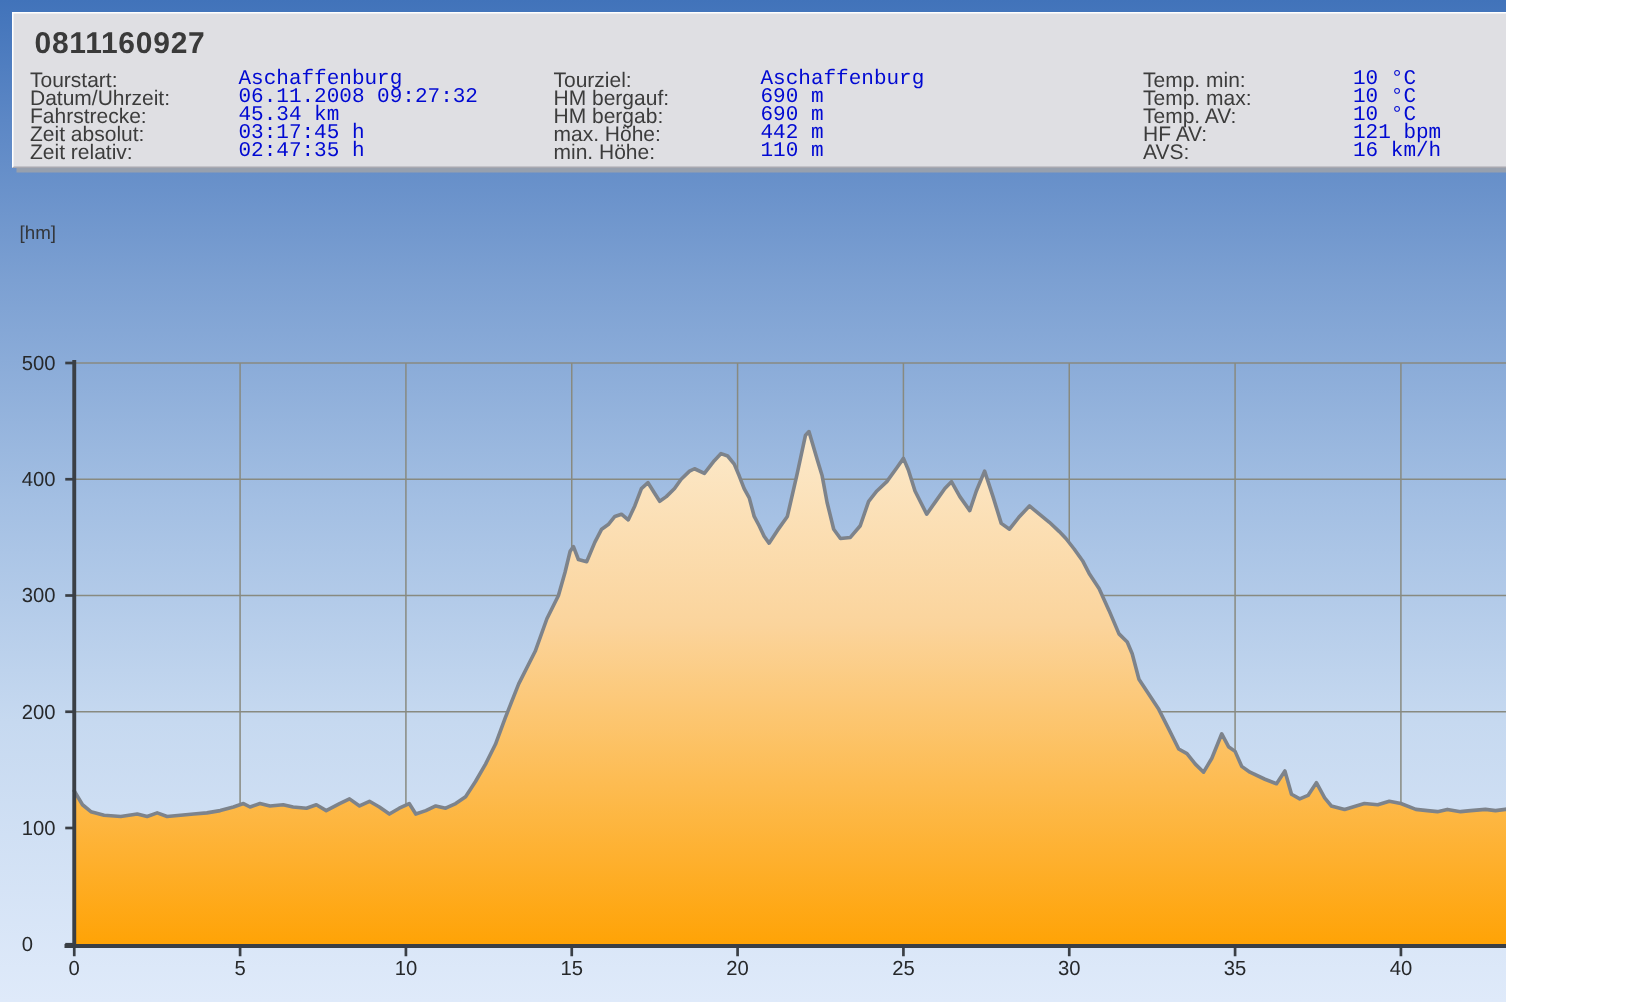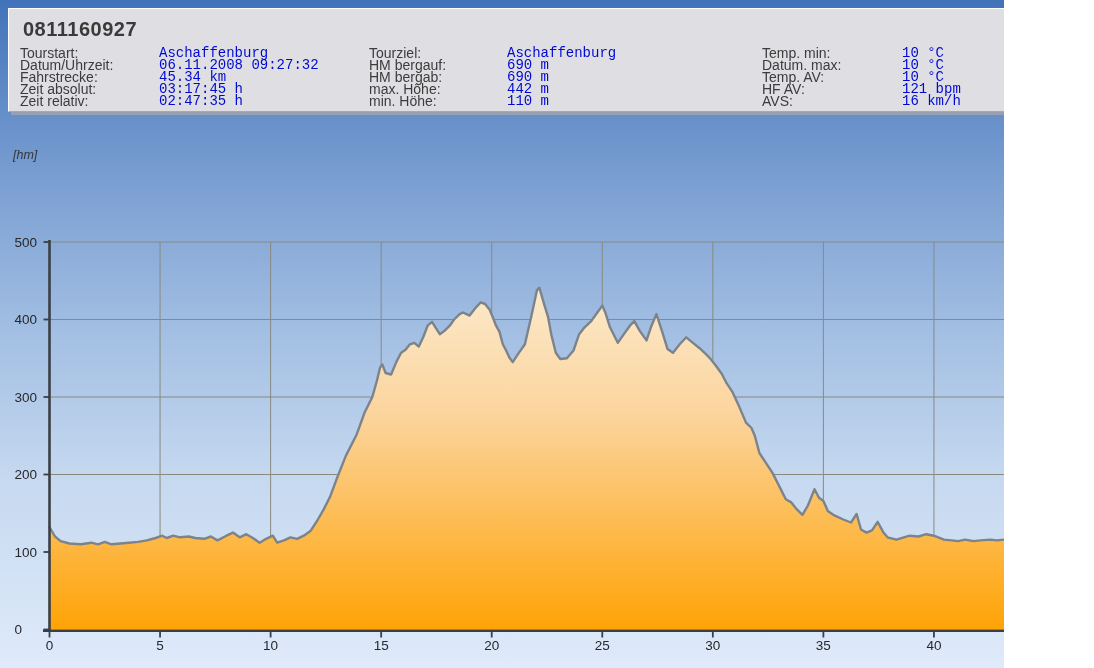--- a/index.html
+++ b/index.html
@@ -18,21 +18,21 @@
     position:absolute;left:14px;top:9px;
     font-size:20px;font-weight:700;color:#3a3a3a;letter-spacing:.5px;
   }
   .col{position:absolute;top:38px;}
   .col .row{display:flex;height:12px;line-height:12px;font-size:14px;}
   .col .lbl{color:#3c3c3c;}
   .col .val{color:#0009d2;font-family:Liberation Mono, monospace;}
   .col1{left:11px;}  .col1 .lbl{width:139px;}
   .col2{left:360px;} .col2 .lbl{width:138px;}
   .col3{left:710px;margin-left:43px;} .col3 .lbl{width:140px;}
-  .unit-label{position:absolute;font-size:12.5px;color:#33363a;font-style:italic;}
+  .unit-label{position:absolute;font-size:12.5px;color:#33363a;}
   .hm-label{left:13px;top:148px;}
   .km-label{left:1079px;top:603px;}
   svg.chart{position:absolute;left:0;top:0;}
   text.tick{fill:#26282a;font-family:"Liberation Sans","DejaVu Sans",sans-serif;font-size:13.5px;}
 </style>
 </head>
 <body>
 
 <div class="page">
 
@@ -81,21 +81,21 @@
           <span class="lbl">min. Höhe:</span>
           <span class="val">110 m</span>
         </div>
       </div>
     <div class="col col3" id="col-2">
         <div class="row">
           <span class="lbl">Temp. min:</span>
           <span class="val">10 °C</span>
         </div>
         <div class="row">
-          <span class="lbl">Datum. max:</span>
+          <span class="lbl">Temp. max:</span>
           <span class="val">10 °C</span>
         </div>
         <div class="row">
           <span class="lbl">Temp. AV:</span>
           <span class="val">10 °C</span>
         </div>
         <div class="row">
           <span class="lbl">HF AV:</span>
           <span class="val">121 bpm</span>
         </div>

